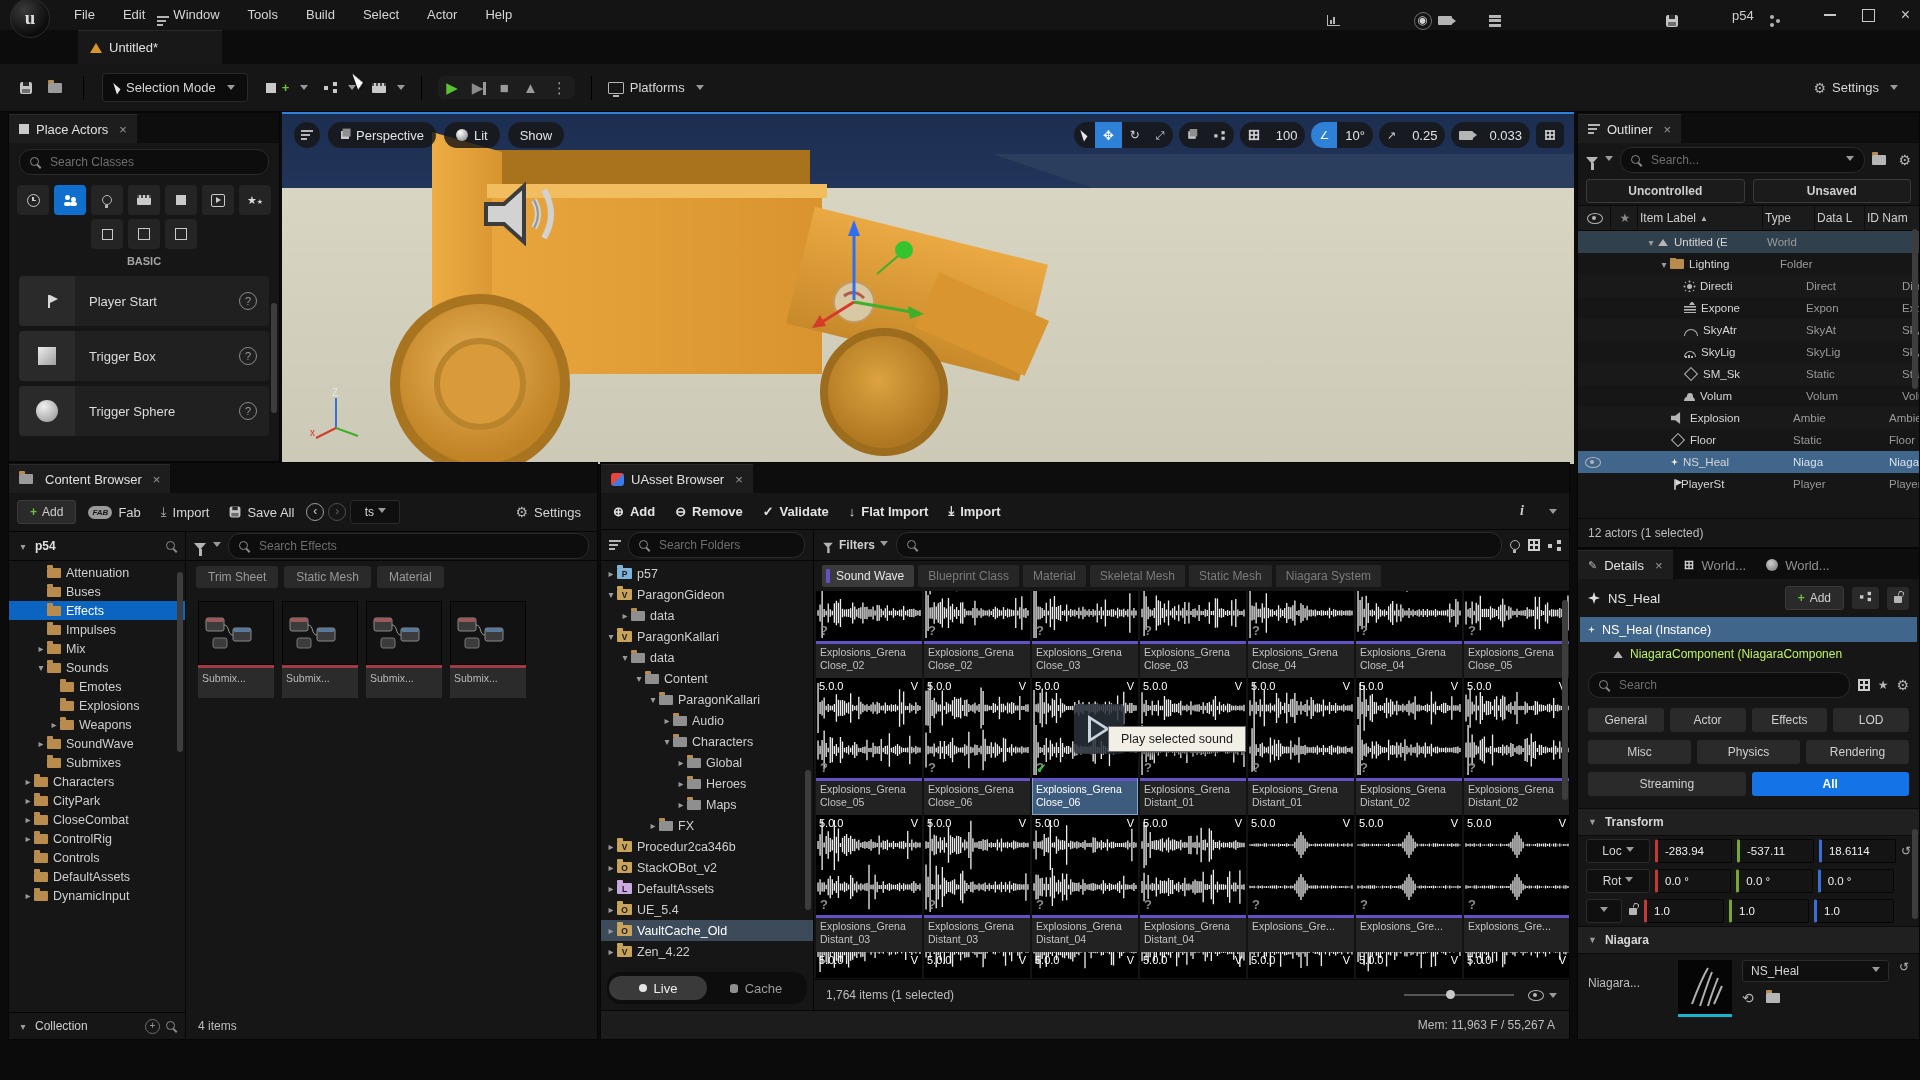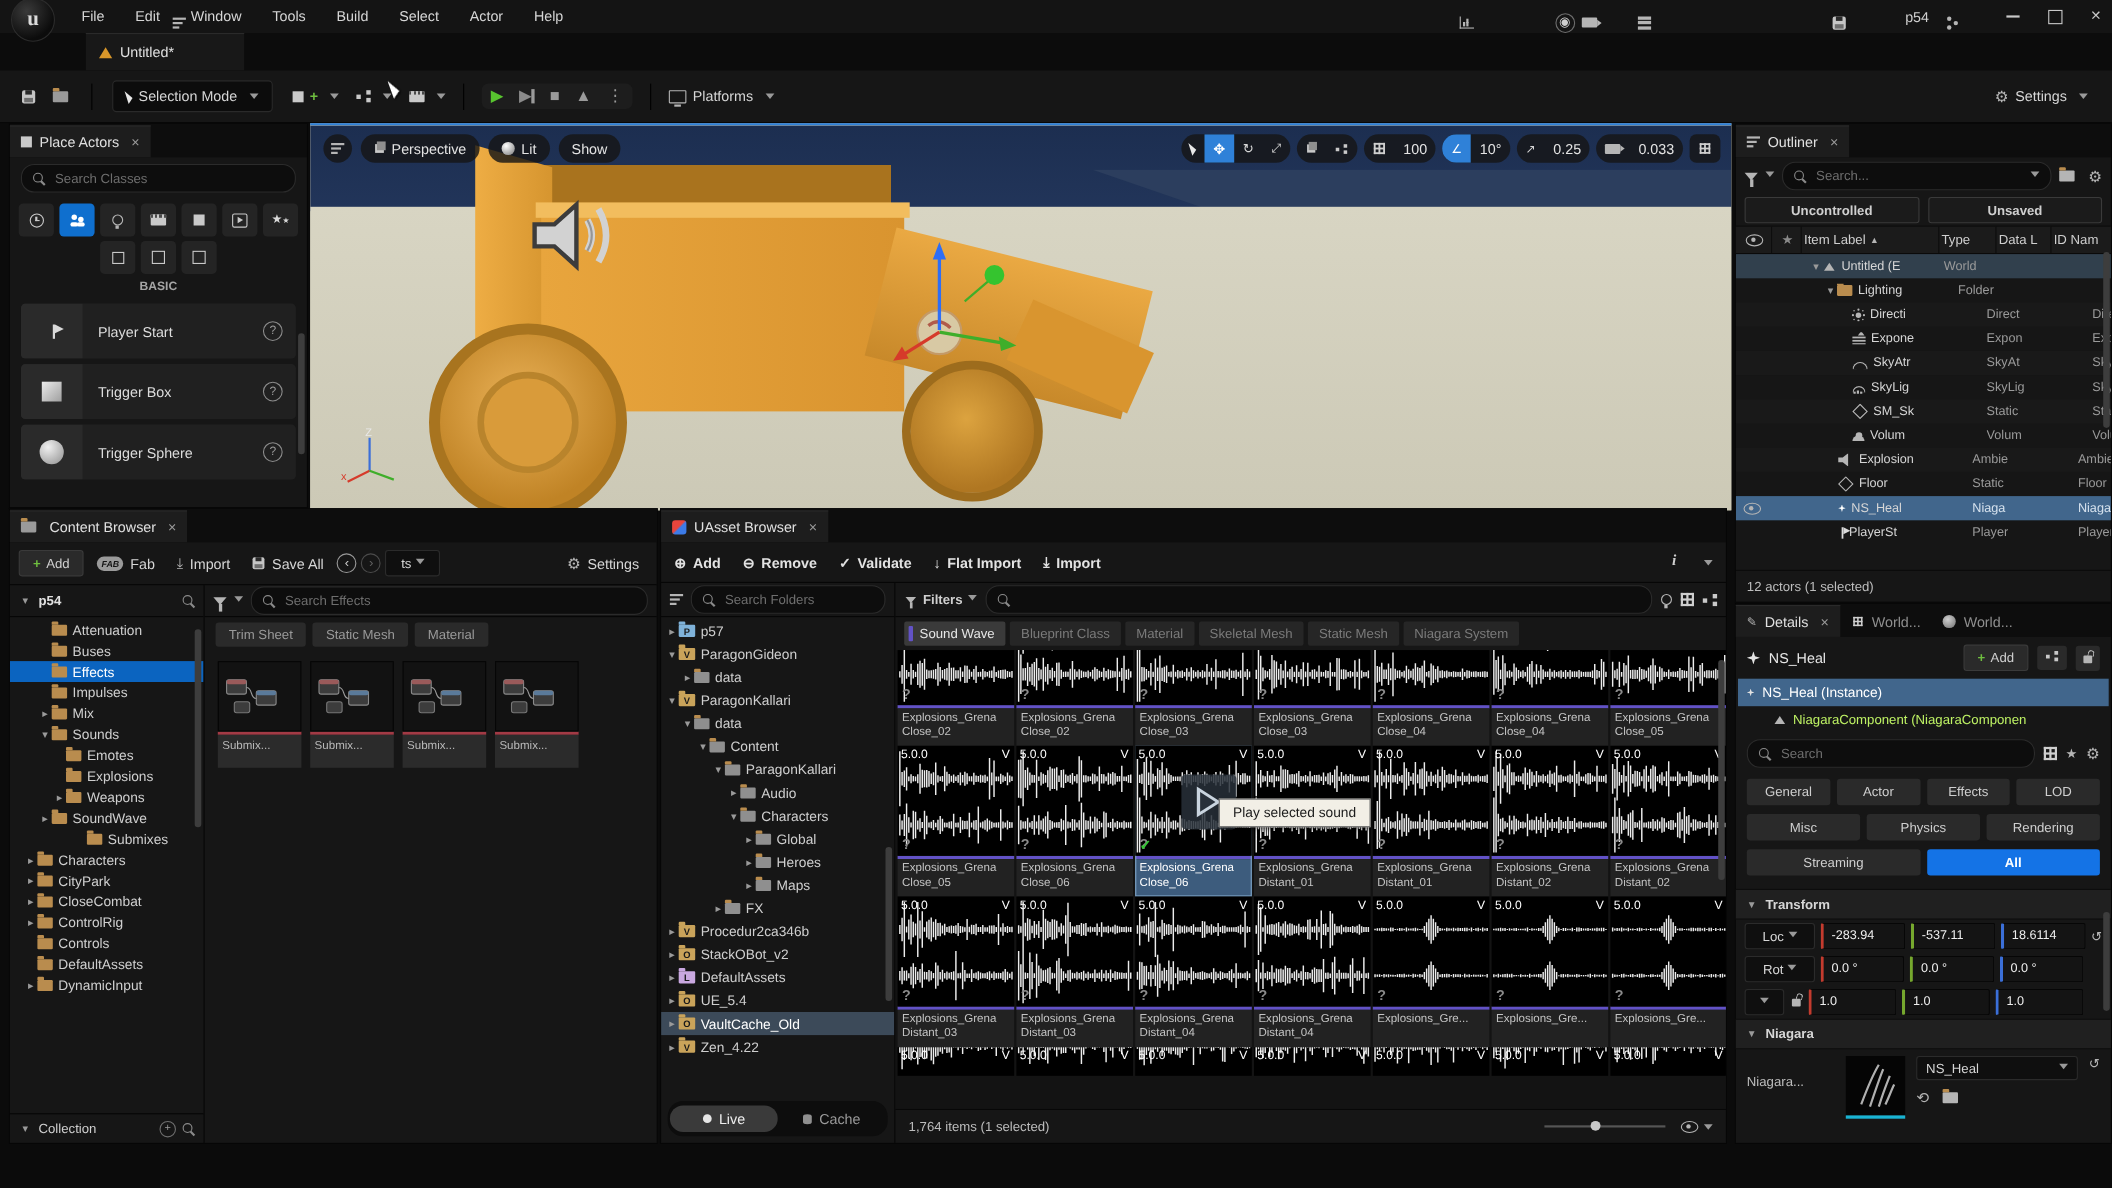--- a/index.html
+++ b/index.html
@@ -921,21 +921,21 @@
             <div class="tree-item" style="padding-left:39px;">
     <span class="exp">▸</span>
               <span class="i i-folder"></span>
               <span>Weapons</span>
             </div>
             <div class="tree-item" style="padding-left:26px;">
     <span class="exp">▸</span>
               <span class="i i-folder"></span>
               <span>SoundWave</span>
             </div>
-            <div class="tree-item" style="padding-left:26px;justify-content:center;">
+            <div class="tree-item" style="padding-left:26px;">
     <span class="exp"></span>
               <span class="i i-folder"></span>
               <span>Submixes</span>
             </div>
             <div class="tree-item" style="padding-left:13px;">
     <span class="exp">▸</span>
               <span class="i i-folder"></span>
               <span>Characters</span>
             </div>
             <div class="tree-item" style="padding-left:13px;">
@@ -1035,20 +1035,21 @@
                   <rect x="34" y="26" width="18" height="13" rx="2" fill="#3c3c3c" stroke="#8a8a8a"></rect>
                   <rect x="34" y="26" width="18" height="4" rx="2" fill="#5a7a9a"></rect>
                   <path d="M25 23 C 31 23 28 33 34 33" stroke="#9a9a9a" fill="none"></path>
                   <rect x="14" y="36" width="14" height="10" rx="2" fill="#3c3c3c" stroke="#777"></rect>
                 </svg></div>
      <div class="bar"></div>
               <div class="lb">Submix...</div>
    </div>
           </div>
         <div class="grow"></div>
+        <div style="height:26px;display:flex;align-items:center;padding-left:12px;font-size:12px;color:#bdbdbd;">4 items</div>
       </div>
     </div>
   </div>
 
   <div id="uasset" class="panel">
     <div class="ptabrow">
       <div class="ptab">
         <span style="width:13px;height:13px;border-radius:3px;background:linear-gradient(135deg,#e8453c 45%,#3c7be8 55%);display:inline-block;"></span>
         <span>UAsset Browser</span>
           <span class="x">×</span>
@@ -1554,20 +1555,21 @@
           </div>
         <div class="vscroll" style="top:70px;height:200px;right:1px;"></div>
         <div class="ua-footer">
           <span>1,764 items (1 selected)</span>
           <div class="slider"></div>
           <span class="i i-eye"></span>
           <span class="caret"></span>
         </div>
       </div>
     </div>
+    <div class="ua-mem">Mem: 11,963 F / 55,267 A</div>
   </div>
 
   <div id="tooltip" class="abs">Play selected sound</div>
 
   <div id="statusbar">
     <div class="sb-item">
         <span class="i i-folder" style="background:#9a9a9a;"></span>
         <span>Content Drawer</span>
       </div>
     <div class="sb-item">

